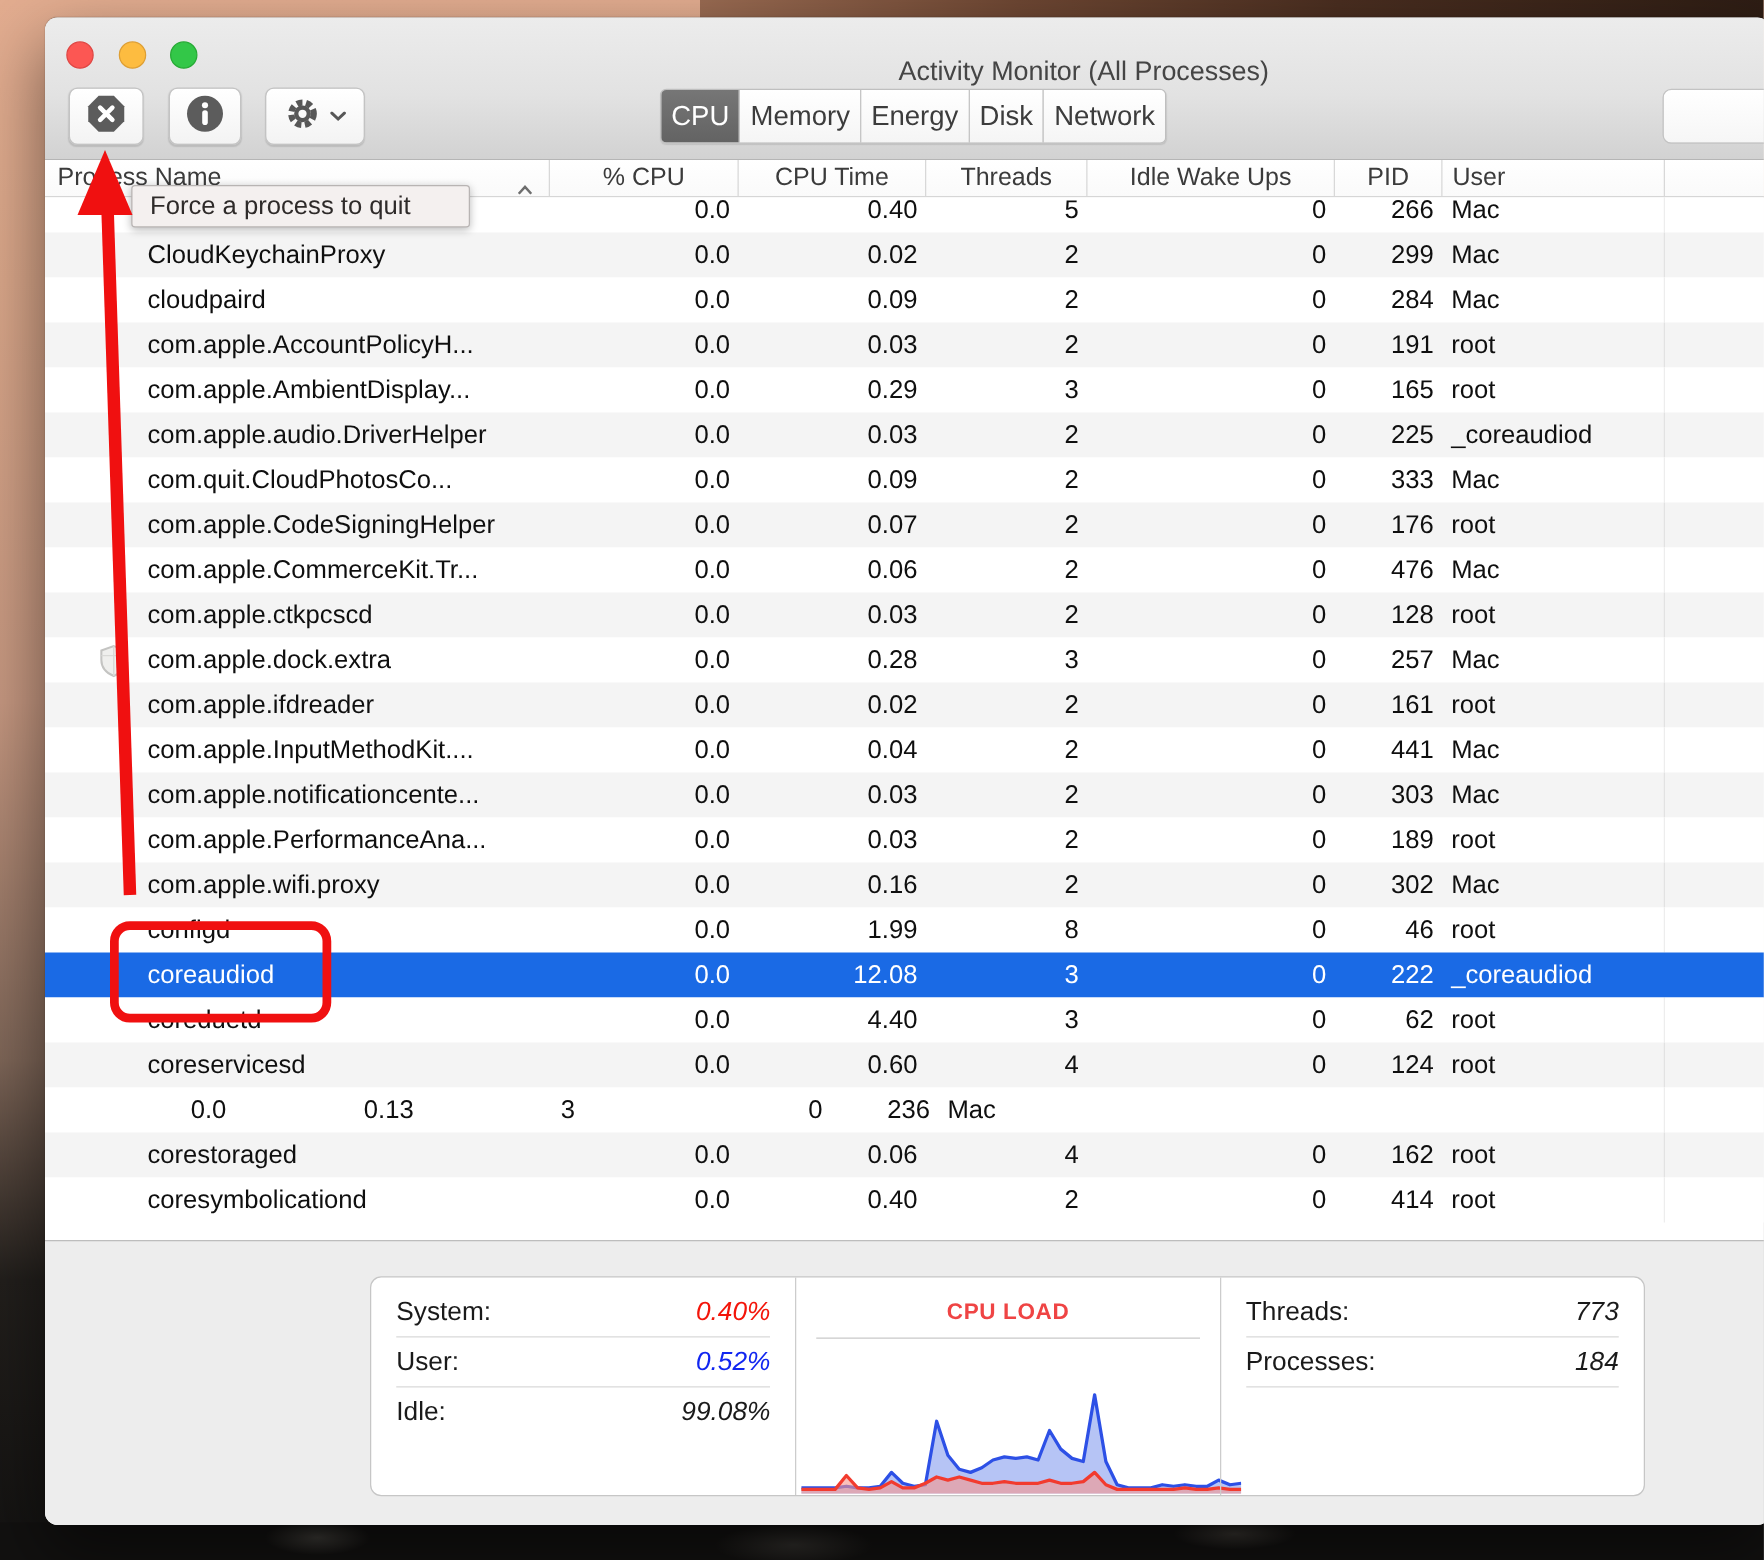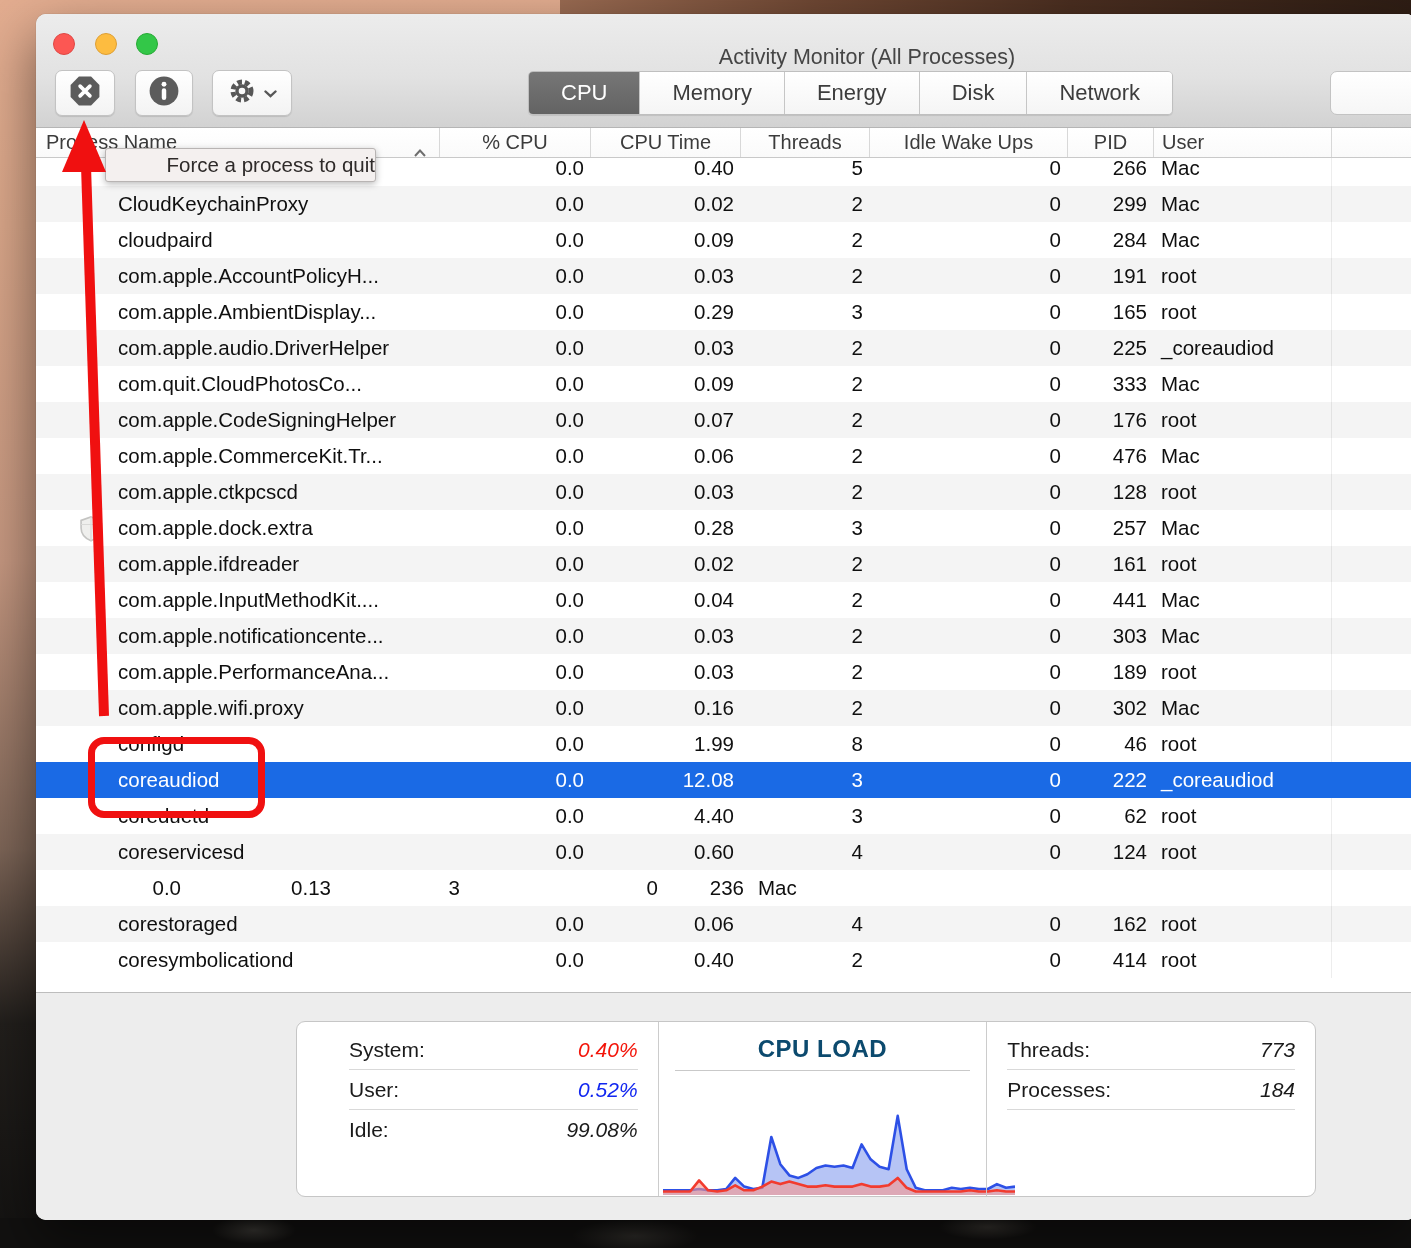--- a/index.html
+++ b/index.html
@@ -37,21 +37,21 @@
     background:linear-gradient(180deg,#ffffff 0%,#f3f3f3 100%);
     box-shadow:0 1px 1px rgba(0,0,0,.12);
     display:flex; align-items:center; justify-content:center; }
   #btn-quit { left:19px; width:60px; }
   #btn-info { left:99px; width:58px; }
   #btn-gear { left:176px; width:80px; gap:7px; }
 
   .segmented { position:absolute; left:492px; top:57px; height:44px; display:flex;
     border:1px solid #bfbfbf; border-radius:5px; overflow:hidden;
     box-shadow:0 1px 1px rgba(0,0,0,.1); }
-  .tab { height:100%; line-height:42px; padding:0 32px; font-size:22px; color:#3c3c3c;
+  .tab { height:100%; line-height:42px; padding:0 8px; font-size:22px; color:#3c3c3c;
     background:linear-gradient(180deg,#fff 0%,#f5f5f5 100%); border-left:1px solid #c6c6c6; cursor:default; }
   .tab:first-child { border-left:none; }
   .tab.selected { background:linear-gradient(180deg,#767676 0%,#636363 100%); color:#fff; }
 
   .searchfield { position:absolute; left:1294px; top:57px; width:130px; height:44px;
     border:1px solid #c3c3c3; border-radius:7px;
     background:linear-gradient(180deg,#ffffff 0%,#f6f6f6 100%); }
 
   
   .thead { position:absolute; left:0; top:114px; width:100%; height:30px;
@@ -74,39 +74,39 @@
   .cell { overflow:hidden; white-space:nowrap; }
   .c-name { width:403px; padding-left:40px; display:flex; align-items:center; }
   .c-icon { width:30px; height:28px; margin-right:12px; flex:0 0 30px; display:flex; align-items:center; justify-content:center; }
   .c-num { text-align:right; padding-right:6px; }
   .c-user { width:178px; padding-left:8px; }
 
   
   .footer { position:absolute; left:0; top:978px; width:100%; height:228px;
     background:#ededed; border-top:1px solid #bdbdbd; }
   .statsbox { position:absolute; left:260px; top:28px; width:1020px; height:176px;
-    background:#fff; border:1px solid #c6c6c6; border-radius:9px; display:flex;padding-left:32px; }
+    background:#fff; border:1px solid #c6c6c6; border-radius:9px; display:flex; }
   .sect { width:360px; height:100%; padding-top:8px; position:relative; }
   .sect + .sect { border-left:1px solid #cccccc; }
   .stat-row { height:40px; line-height:40px; margin:0 20px; font-size:21px; color:#1a1a1a; }
   .stat-row.lined { border-bottom:1px solid #d9d9d9; }
   .stat-row .lab { float:left; }
   .stat-row .val { float:right;font-style:italic; }
-  .chart-title { height:40px; line-height:38px; text-align:center; font-size:24px;
-    font-weight:bold; letter-spacing:.5px; color:#0c4a6e; }
+  .chart-title { height:40px; line-height:38px; text-align:center; font-size:18px;
+    font-weight:bold; letter-spacing:.5px; color:#ef4444; }
   .chart-topline { position:absolute; left:16px; right:16px; top:48px; height:1px; background:#c9c9c9; }
   #cpu-chart { position:absolute; left:4px; top:49px; }
 
   
   .anno-box { position:absolute; left:88px; top:737px; width:177px; height:81px;
     border:7px solid #f01010; border-radius:16px; z-index:40; pointer-events:none; }
   .tooltip { position:absolute; left:105px; top:148px; width:271px; height:34px; z-index:45;
     background:#f4f0ef; border:1px solid #b8b4b3; border-radius:3px;
     box-shadow:0 2px 7px rgba(0,0,0,.28);
-    font-size:20.5px; color:#2e2a29; line-height:32px; padding-left:14px; white-space:nowrap;text-align:right; }
+    font-size:20.5px; color:#2e2a29; line-height:32px; padding-left:14px; white-space:nowrap; }
   #arrow-overlay { position:absolute; left:0; top:0; z-index:50; pointer-events:none; }
 </style>
 </head>
 <body>
 
 <div class="bg-rock-top"></div>
 <div class="bg-trees-bottom"></div>
 
 <div class="window">
 

